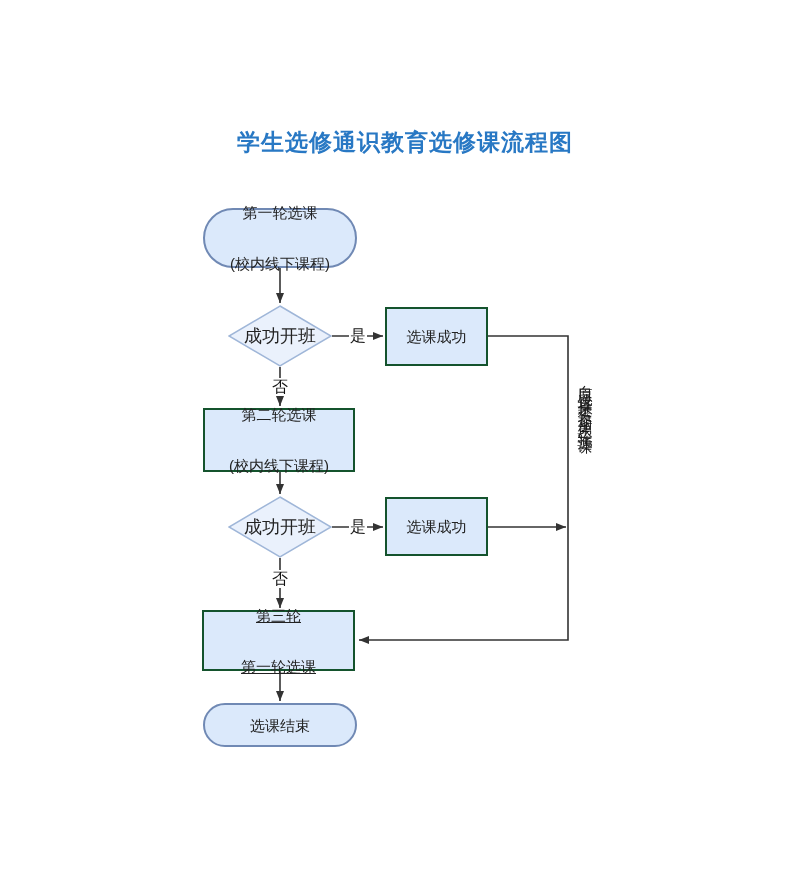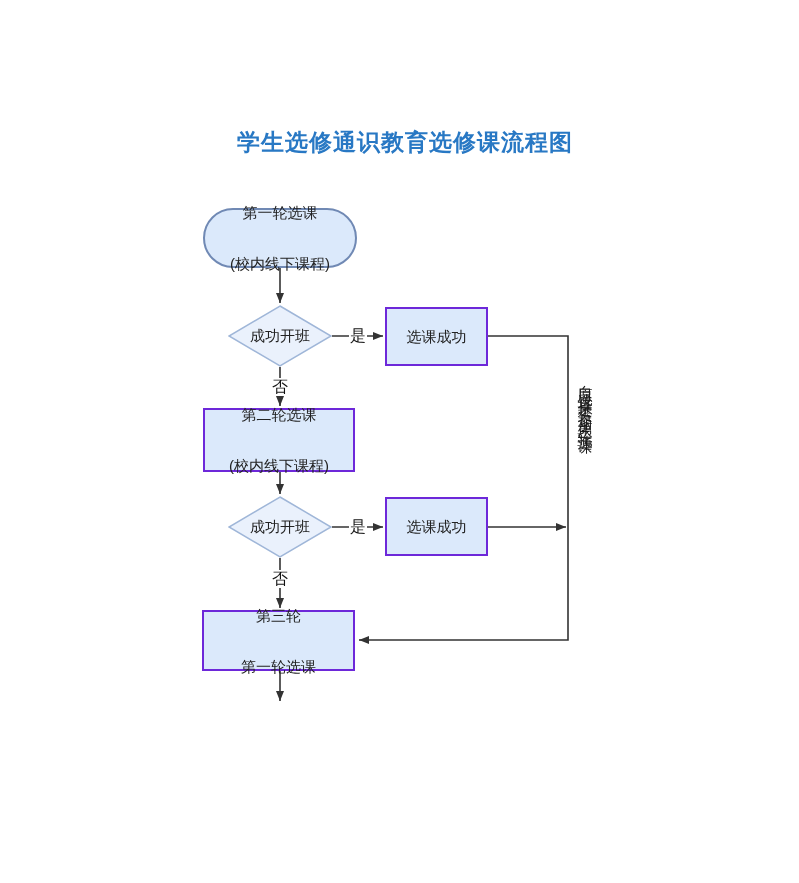--- a/index.html
+++ b/index.html
@@ -44,44 +44,44 @@
     line-height: 21px;
     color: #222222;
     text-align: center;
     background: #dbe9fb;
     gap: 30px;
   }
   .stadium {
     border: 2px solid #7089b4;
   }
   .rect {
-    border: 2px solid #6d28d9;
+    border: 2px solid #14532d;
   }
   #node-start   { left: 203px; top: 208px; width: 154px; height: 60px; border-radius: 30px; }
   #node-end     { left: 203px; top: 703px; width: 154px; height: 44px; border-radius: 22px; }
   #node-success1{ left: 385px; top: 307px; width: 103px; height: 59px; }
   #node-round2  { left: 203px; top: 408px; width: 152px; height: 64px; text-align: right; }
   #node-success2{ left: 385px; top: 497px; width: 103px; height: 59px; }
-  #node-round3  { left: 202px; top: 610px; width: 153px; height: 61px; }
+  #node-round3  { left: 202px; top: 610px; width: 153px; height: 61px; text-decoration: underline; }
   .diamond {
     position: absolute;
     width: 104px;
     height: 62px;
   }
   #node-decision1 { left: 228px; top: 305px; }
   #node-decision2 { left: 228px; top: 496px; }
   .diamond svg { position: absolute; left: 0; top: 0; }
   .diamond-label {
     position: absolute;
     left: 0; top: 0;
     width: 100%; height: 100%;
     display: flex;
     align-items: center;
     justify-content: center;
-    font-size: 15px;
+    font-size: 18px;
     color: #222222;
   }
   .edge-label {
     position: absolute;
     width: 18px;
     text-align: center;
     font-size: 16px;
     line-height: 18px;
     color: #111111;
     background: #ffffff;
@@ -159,20 +159,23 @@
 
   <div class="node rect" id="node-success2">
     <span>选课成功</span>
   </div>
 
   <div class="node rect" id="node-round3">
     <span>第三轮</span>
     <span>第一轮选课</span>
   </div>
 
+  <div class="node stadium" id="node-end">
+    <span>选课结束</span>
+  </div>
 
   <span class="edge-label" id="label-yes1">是</span>
   <span class="edge-label" id="label-no1">否</span>
   <span class="edge-label" id="label-yes2">是</span>
   <span class="edge-label" id="label-no2">否</span>
 
   <div class="side-note">自愿选择是否参加第三轮选课</div>
 
 </div>
 

